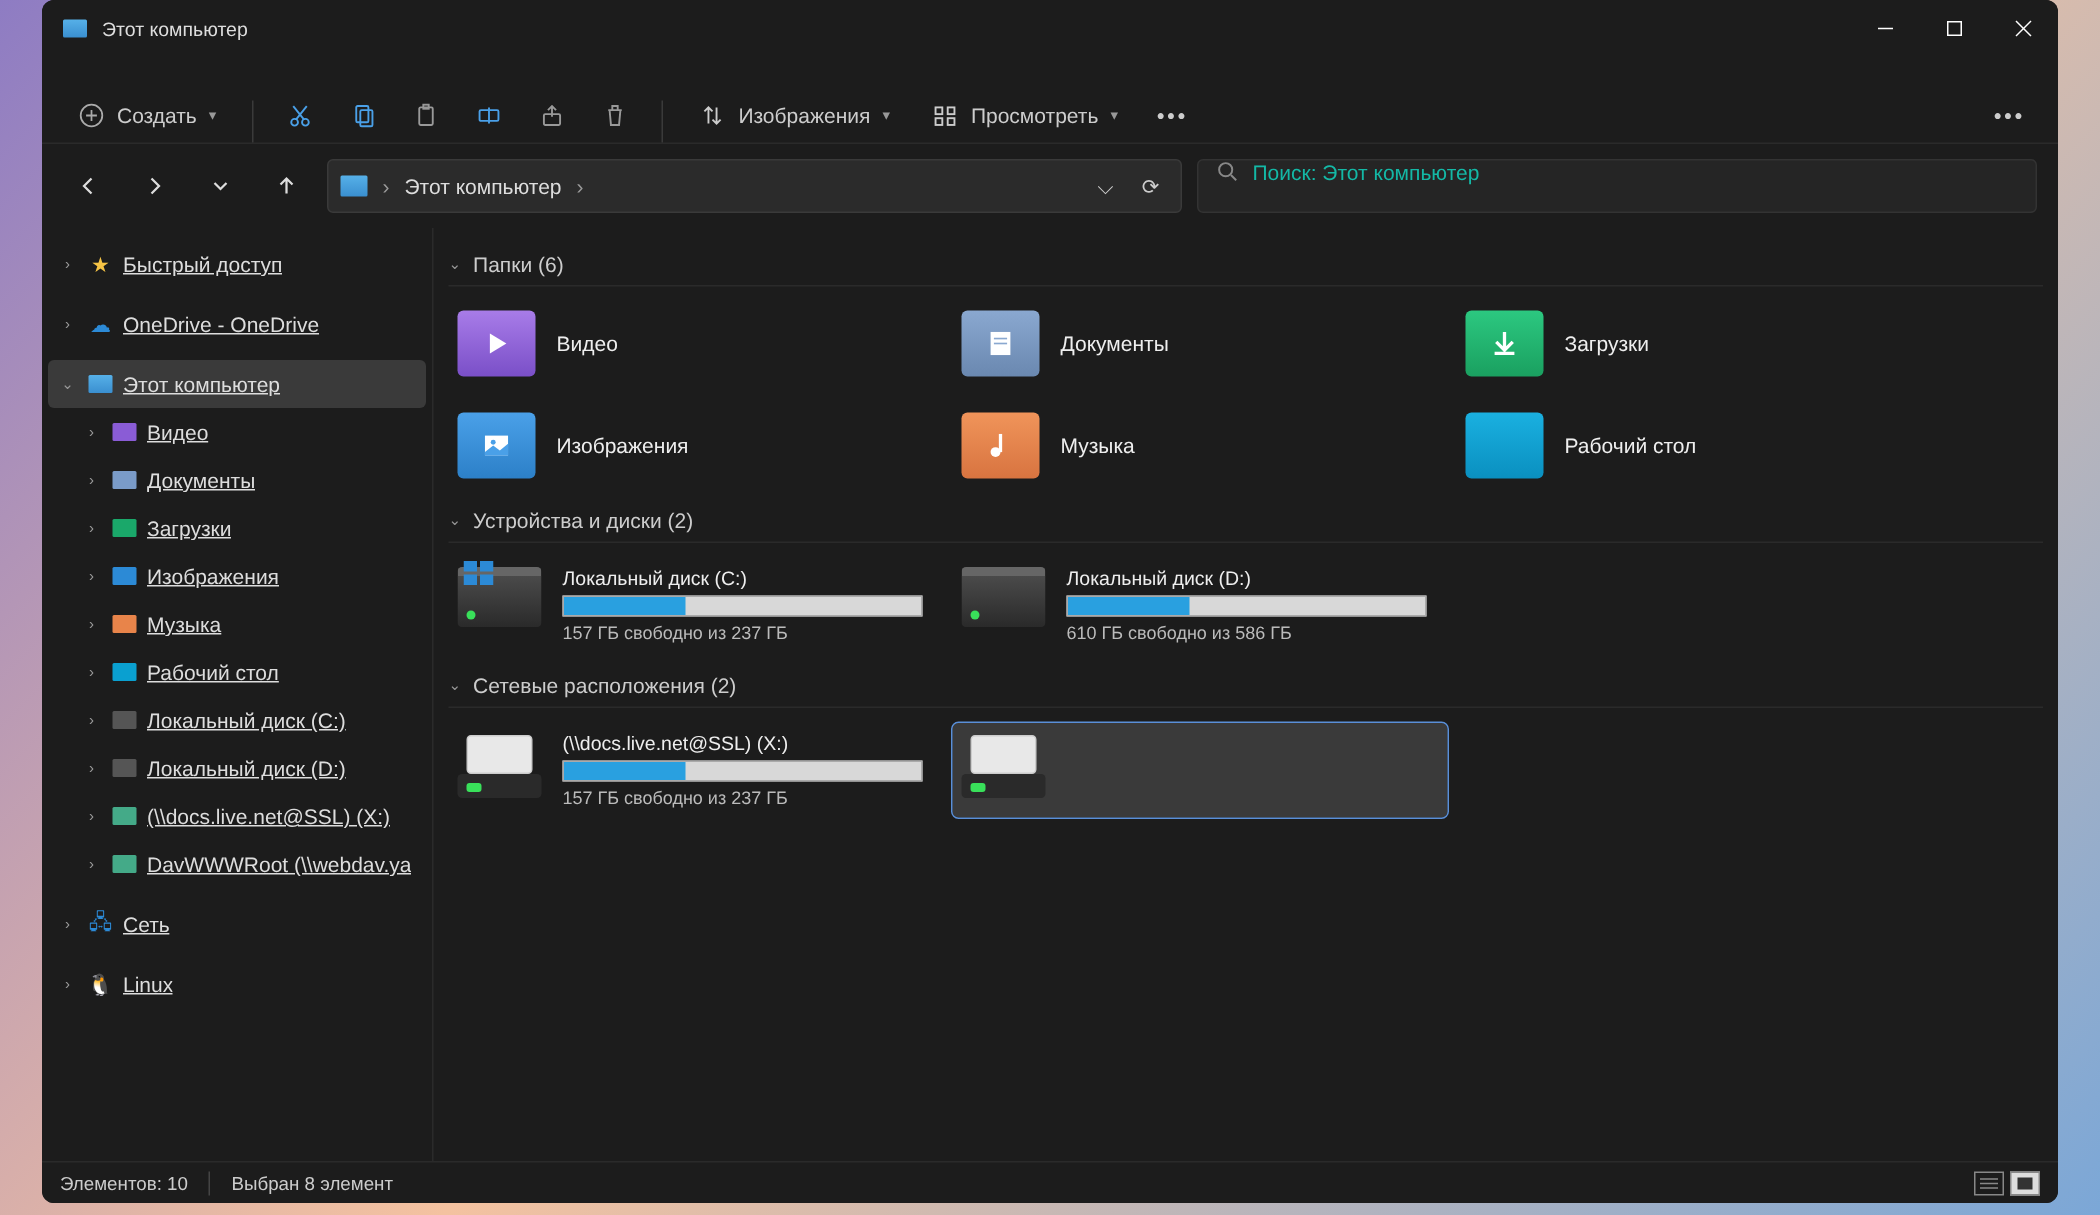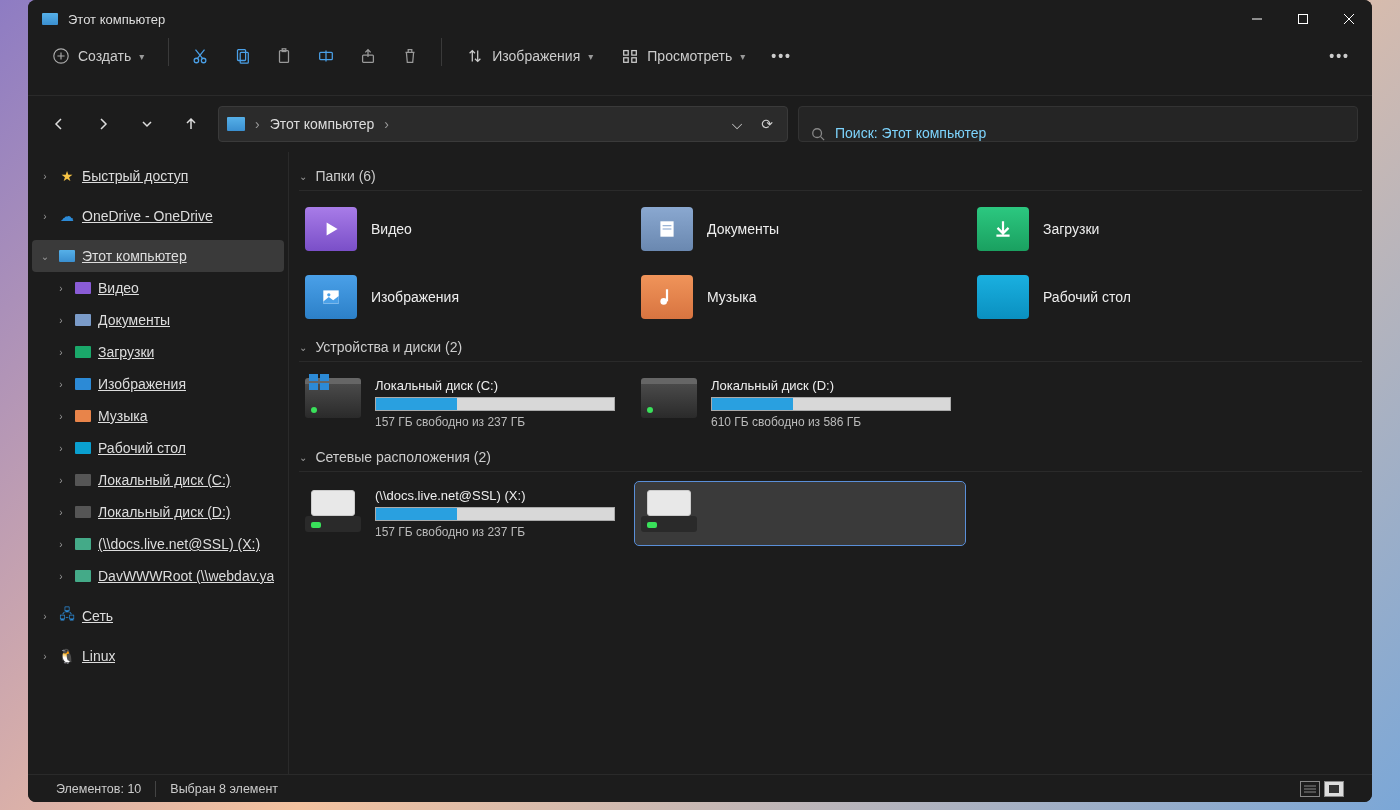--- a/index.html
+++ b/index.html
@@ -41,21 +41,21 @@
     width: 46px; height: 38px;
     display: flex; align-items: center; justify-content: center;
     color: #fff;
   }
   .win-btn svg { width: 12px; height: 12px; stroke: #fff; stroke-width: 1; fill: none; }
 
   
   .toolbar {
     height: 58px;
     display: flex;
-    align-items: flex-start;
+    align-items: flex-end;
     padding: 0 12px;
     gap: 4px;
     border-bottom: 1px solid #2a2a2a;
   }
   .tbtn {
     height: 36px;
     padding: 0 12px;
     display: flex;
     align-items: center;
     gap: 8px;
@@ -97,24 +97,24 @@
   .addrbar .gt { color: #999; margin: 0 4px; }
   .addrbar .spacer { flex:1; }
   .addrbar .refresh, .addrbar .drop { width:24px; text-align:center; color:#ccc; }
   .searchbar {
     width: 560px;
     height: 36px;
     background: #252525;
     border: 1px solid #333;
     border-radius: 4px;
     display: flex;
-    align-items: flex-end;
+    align-items: flex-start;
     padding: 0 12px;
     gap: 10px;
-    color: #7dd3fc;
+    color: #14b8a6;
   }
   .searchbar svg { width: 14px; height: 14px; stroke: #888; fill:none; stroke-width:1.5; }
 
   
   .body {
     flex: 1;
     display: flex;
     overflow: hidden;
     background: #1c1c1c;
   }
@@ -219,21 +219,21 @@
     position:absolute; left:6px; bottom:4px;
     width:10px; height:6px; background:#39e05a; border-radius:2px;
   }
 
   
   .statusbar {
     height: 28px;
     background: #1c1c1c;
     border-top: 1px solid #2a2a2a;
     display:flex; align-items:center;
-    padding: 0 28px;
+    padding: 0 12px;
     gap: 14px;
     color:#ccc; font-size: 12.5px;
   }
   .statusbar .ssep { width:1px; height:16px; background:#444; }
   .statusbar .spacer { flex:1; }
   .view-toggle { display:flex; gap:4px; }
   .view-toggle .vt { width:20px; height:16px; border:1px solid #888; display:flex; align-items:center; justify-content:center; }
   .view-toggle .vt.active { background:#ddd; }
 
   

